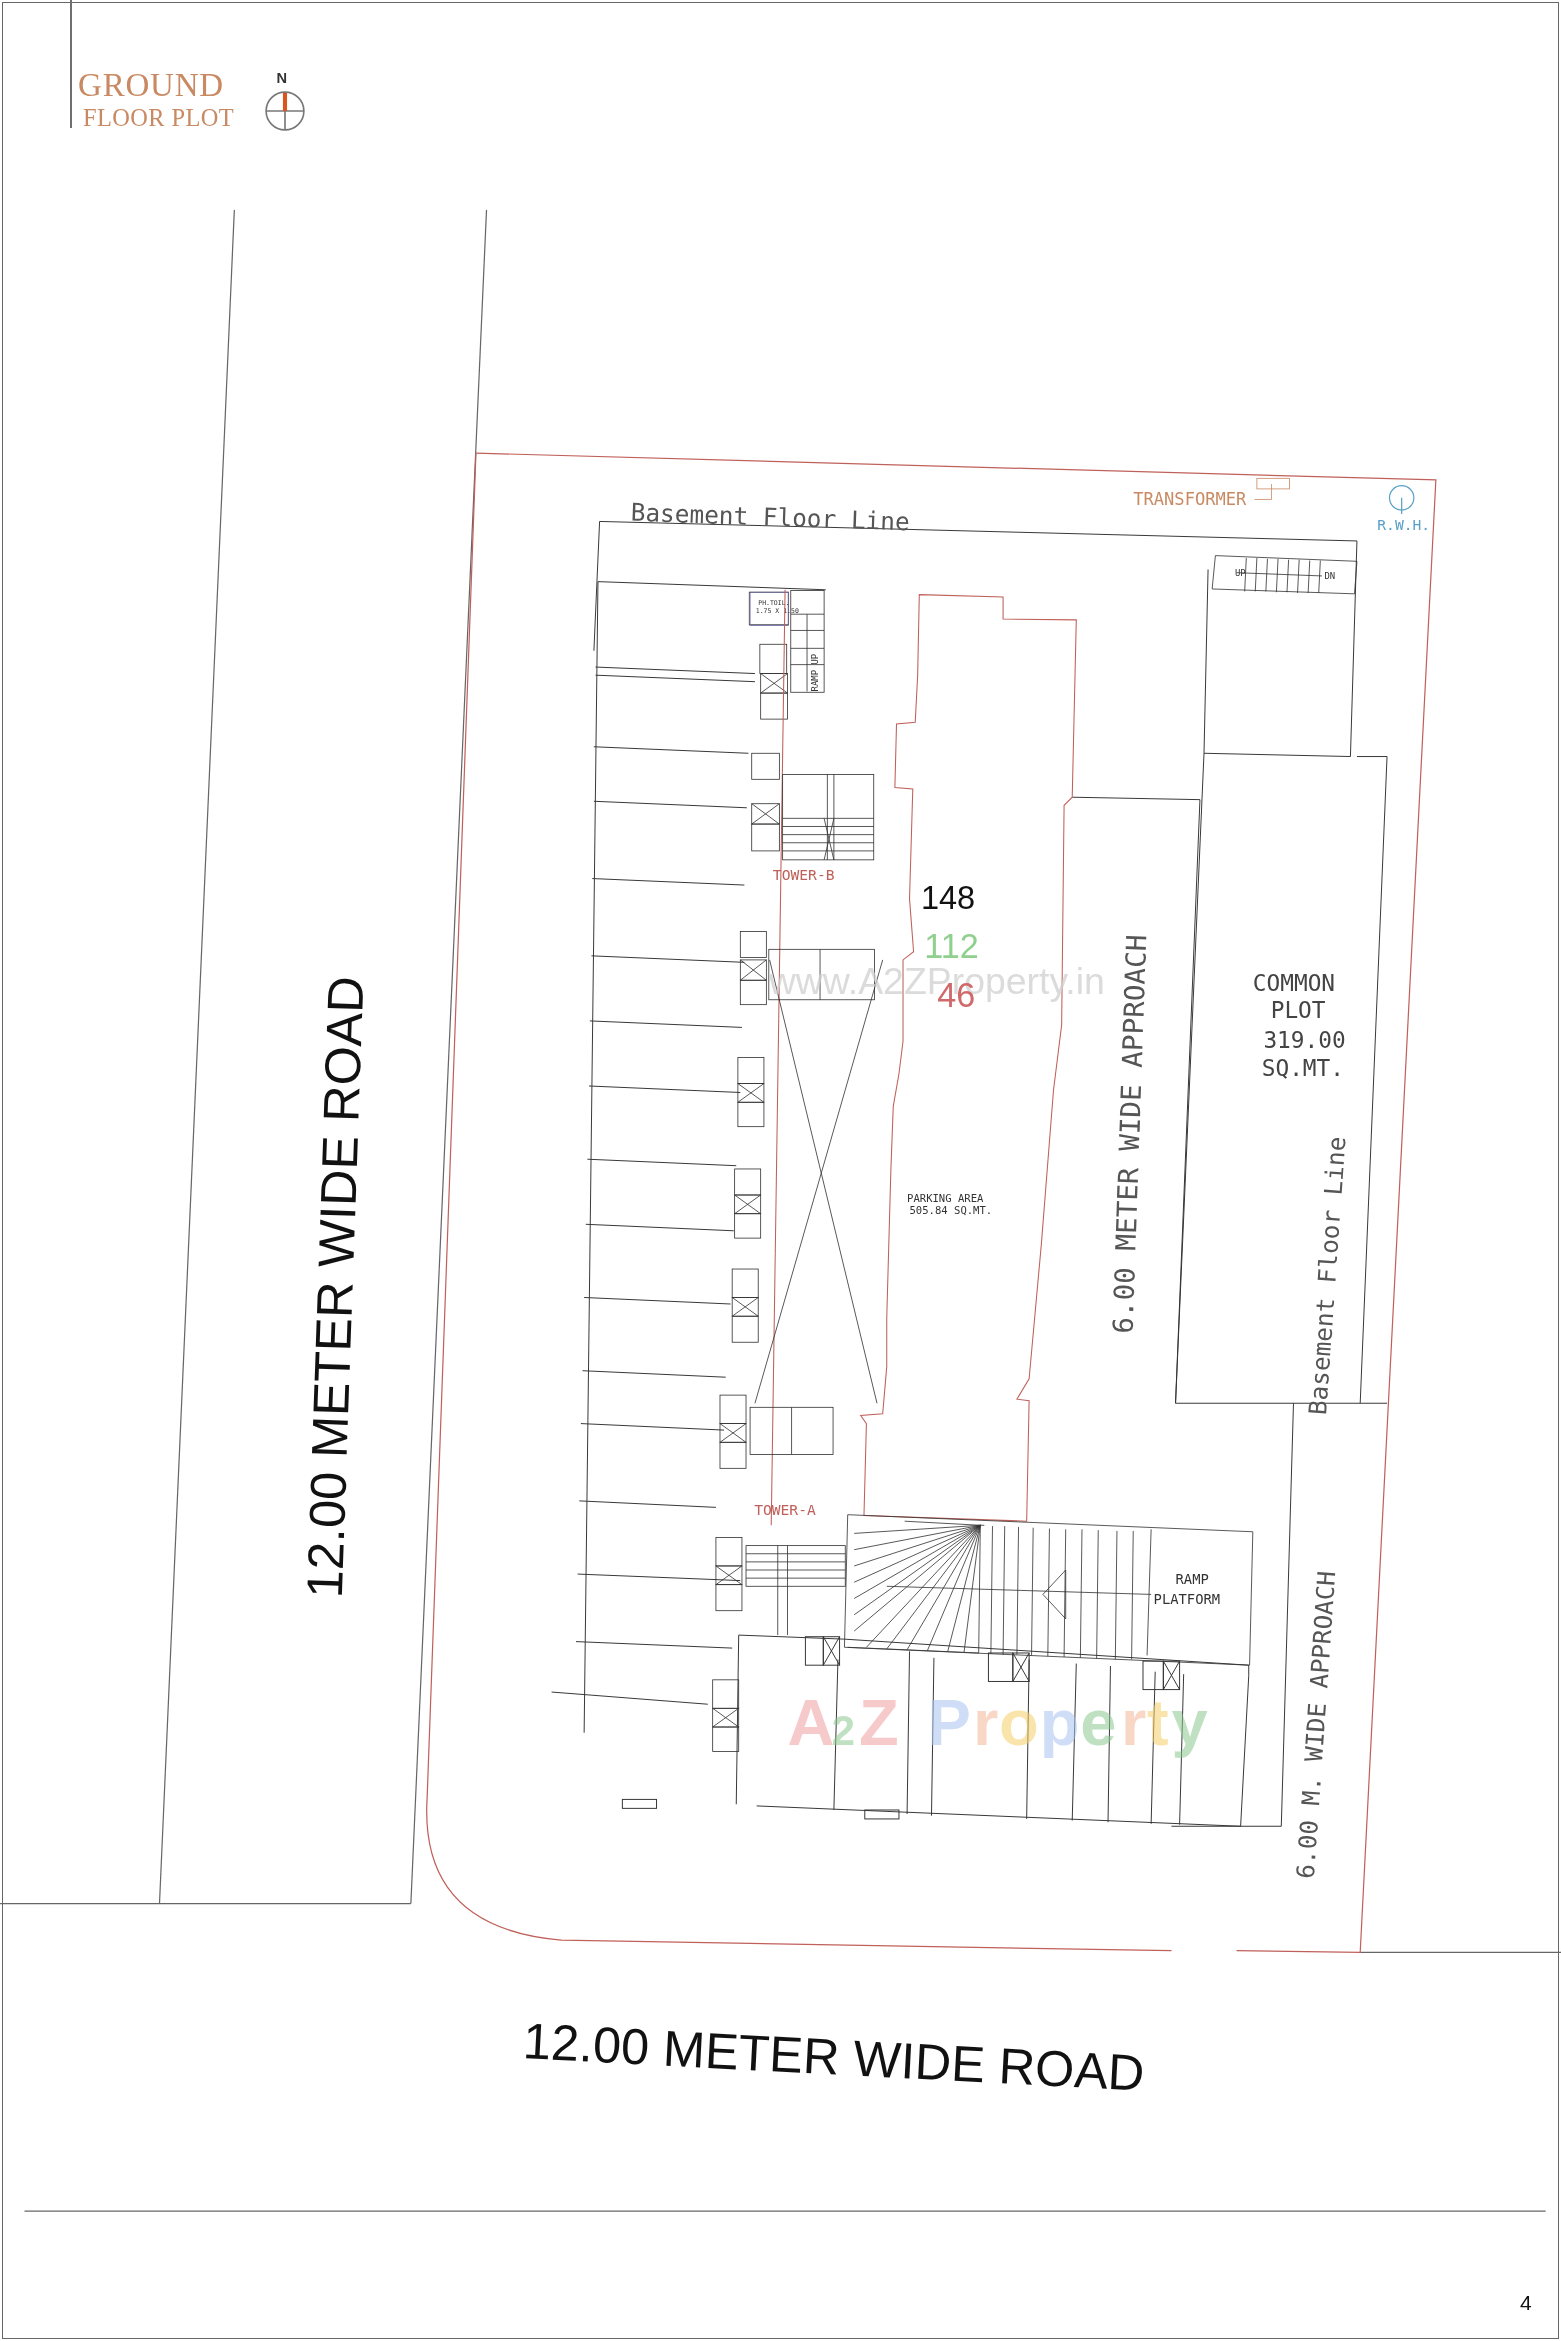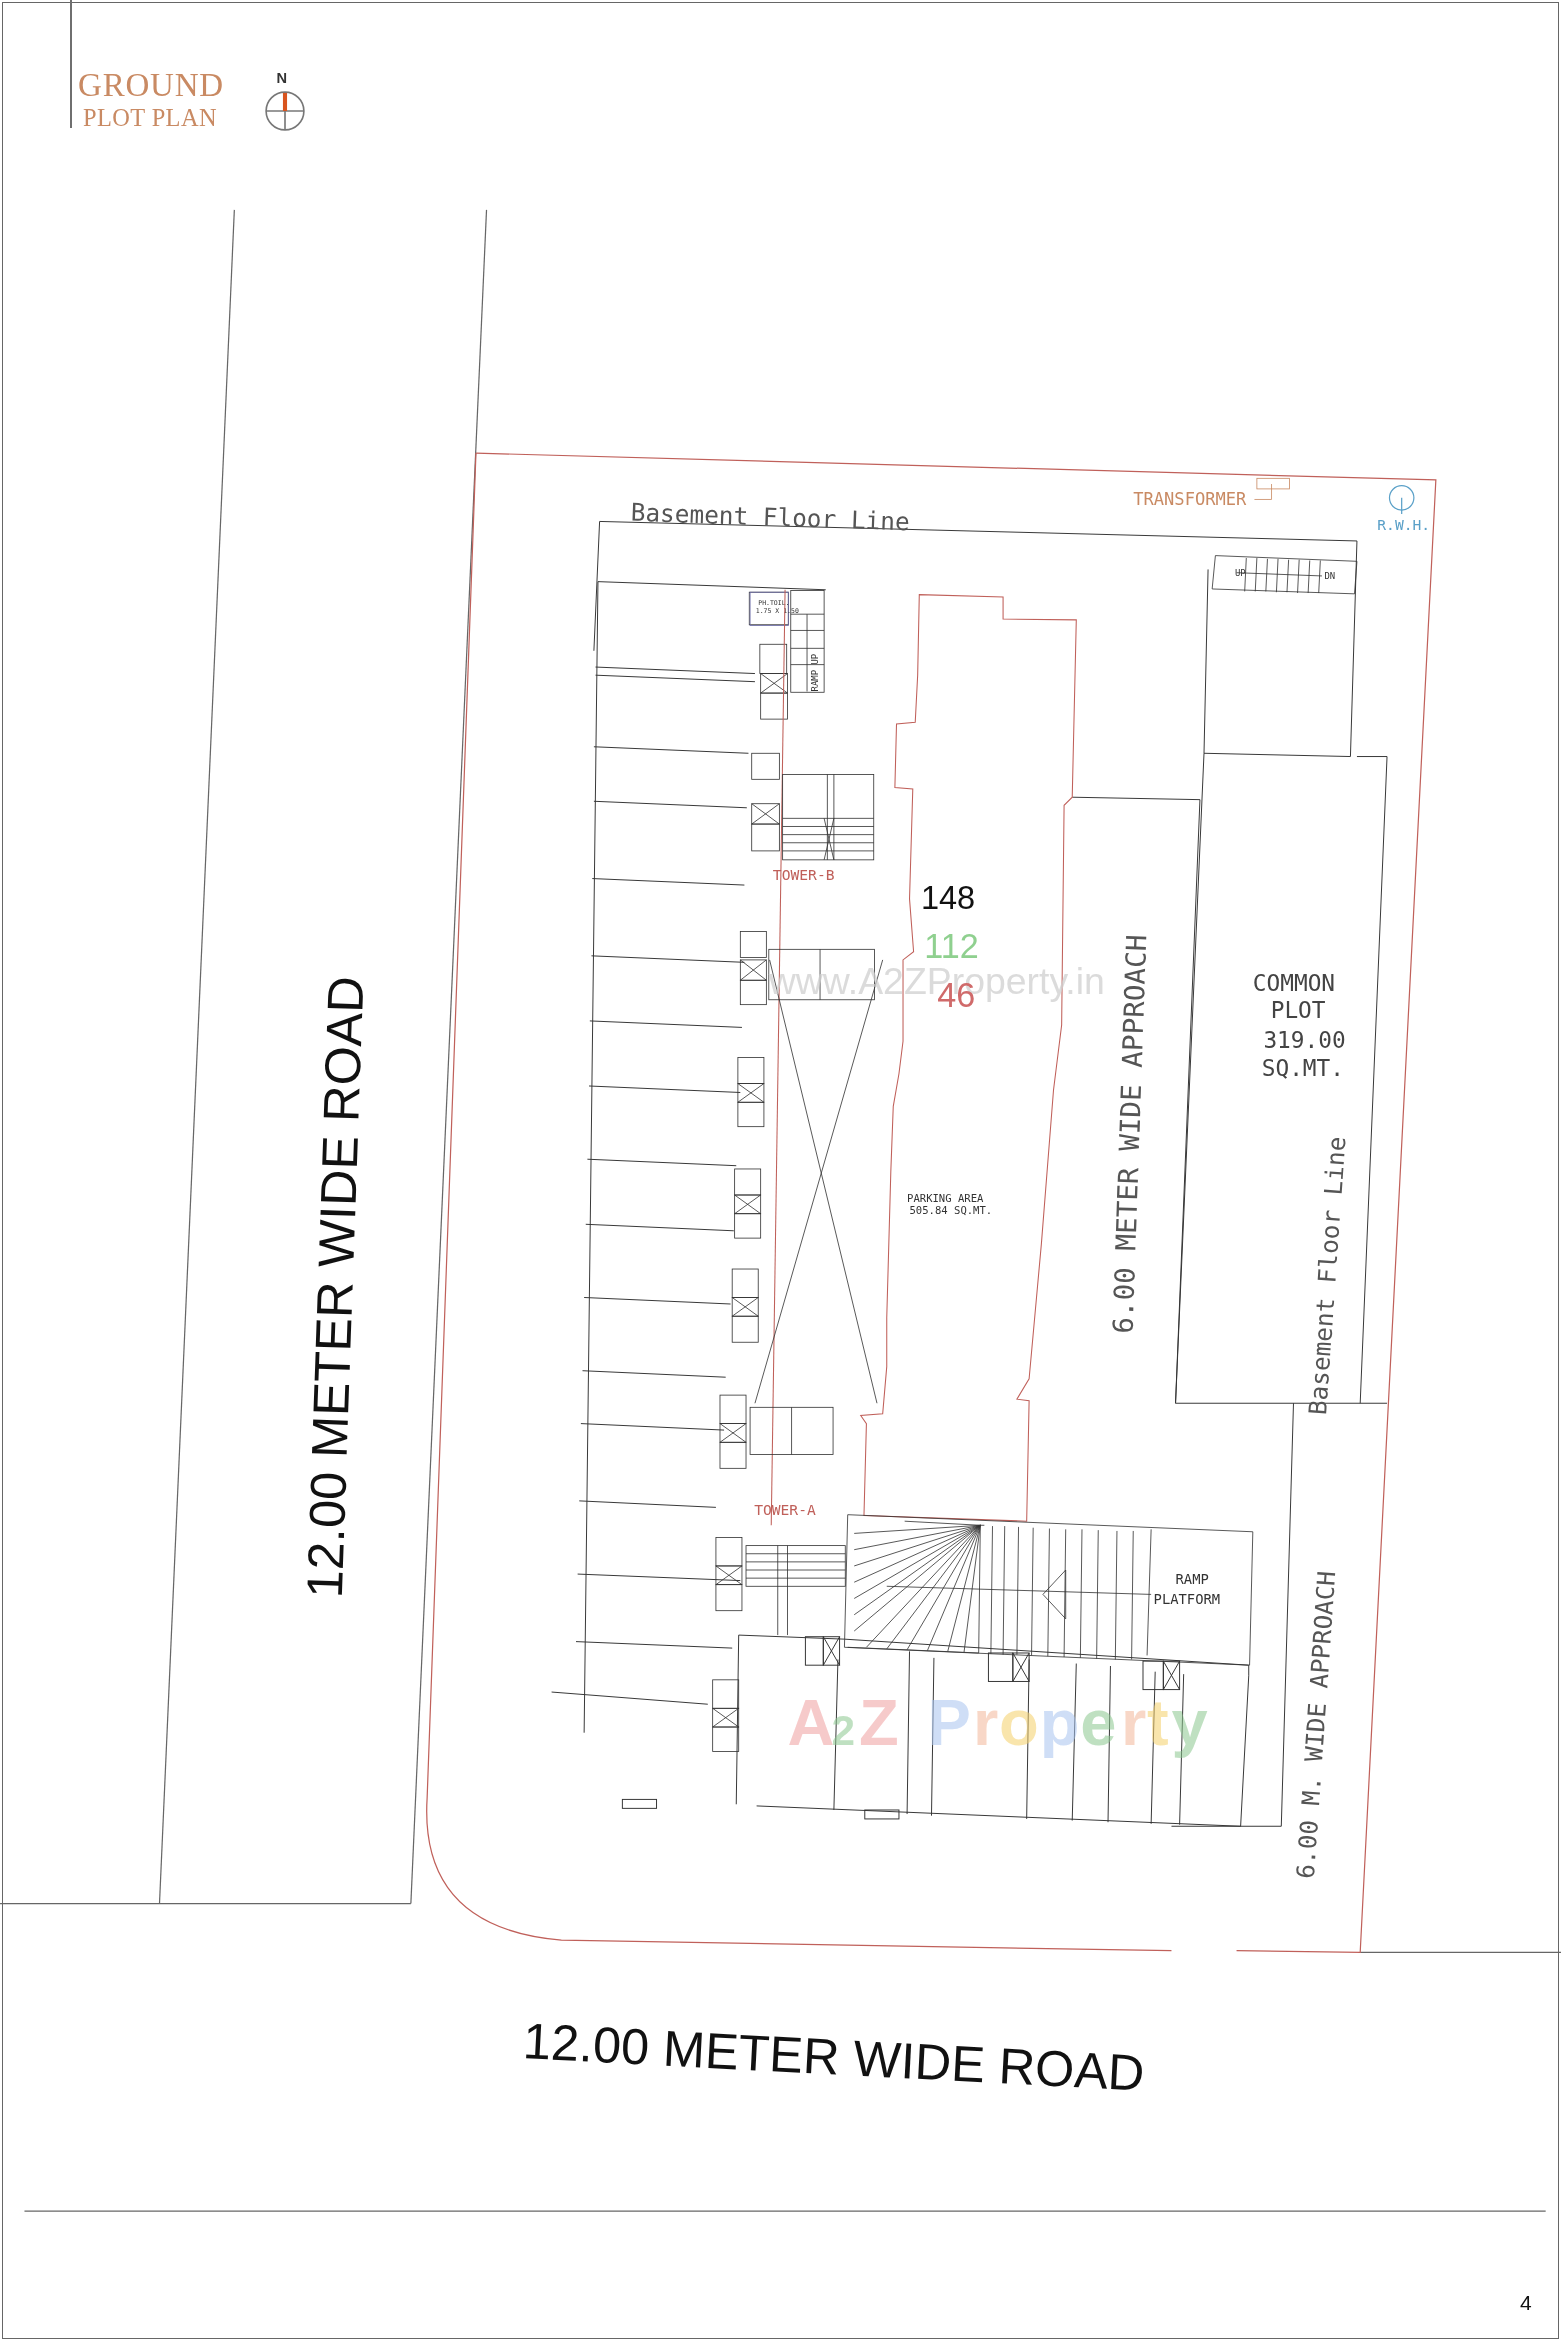--- a/index.html
+++ b/index.html
@@ -14,21 +14,21 @@
   svg.plan{position:absolute;left:0;top:0;}
   .cad{font-family:"DejaVu Sans Mono","Liberation Mono",monospace;}
 </style>
 </head>
 <body>
 
 <div class="page-frame"></div>
 
 <div class="title-bar"></div>
 <div class="title-main">GROUND</div>
-<div class="title-sub">PLOT PLAN</div>
+<div class="title-sub">FLOOR PLOT</div>
 
 <div class="compass">
   <div class="compass-n">N</div>
   <svg width="46" height="46" style="position:absolute;left:0;top:18px;" viewBox="0 0 56 56">
     <circle cx="28" cy="28" r="23" fill="none" stroke="#777" stroke-width="2"></circle>
     <line x1="5" y1="28" x2="51" y2="28" stroke="#777" stroke-width="2"></line>
     <line x1="28" y1="28" x2="28" y2="51" stroke="#777" stroke-width="2"></line>
     <line x1="28" y1="6" x2="28" y2="28" stroke="#d9541e" stroke-width="5"></line>
   </svg>
 </div>

